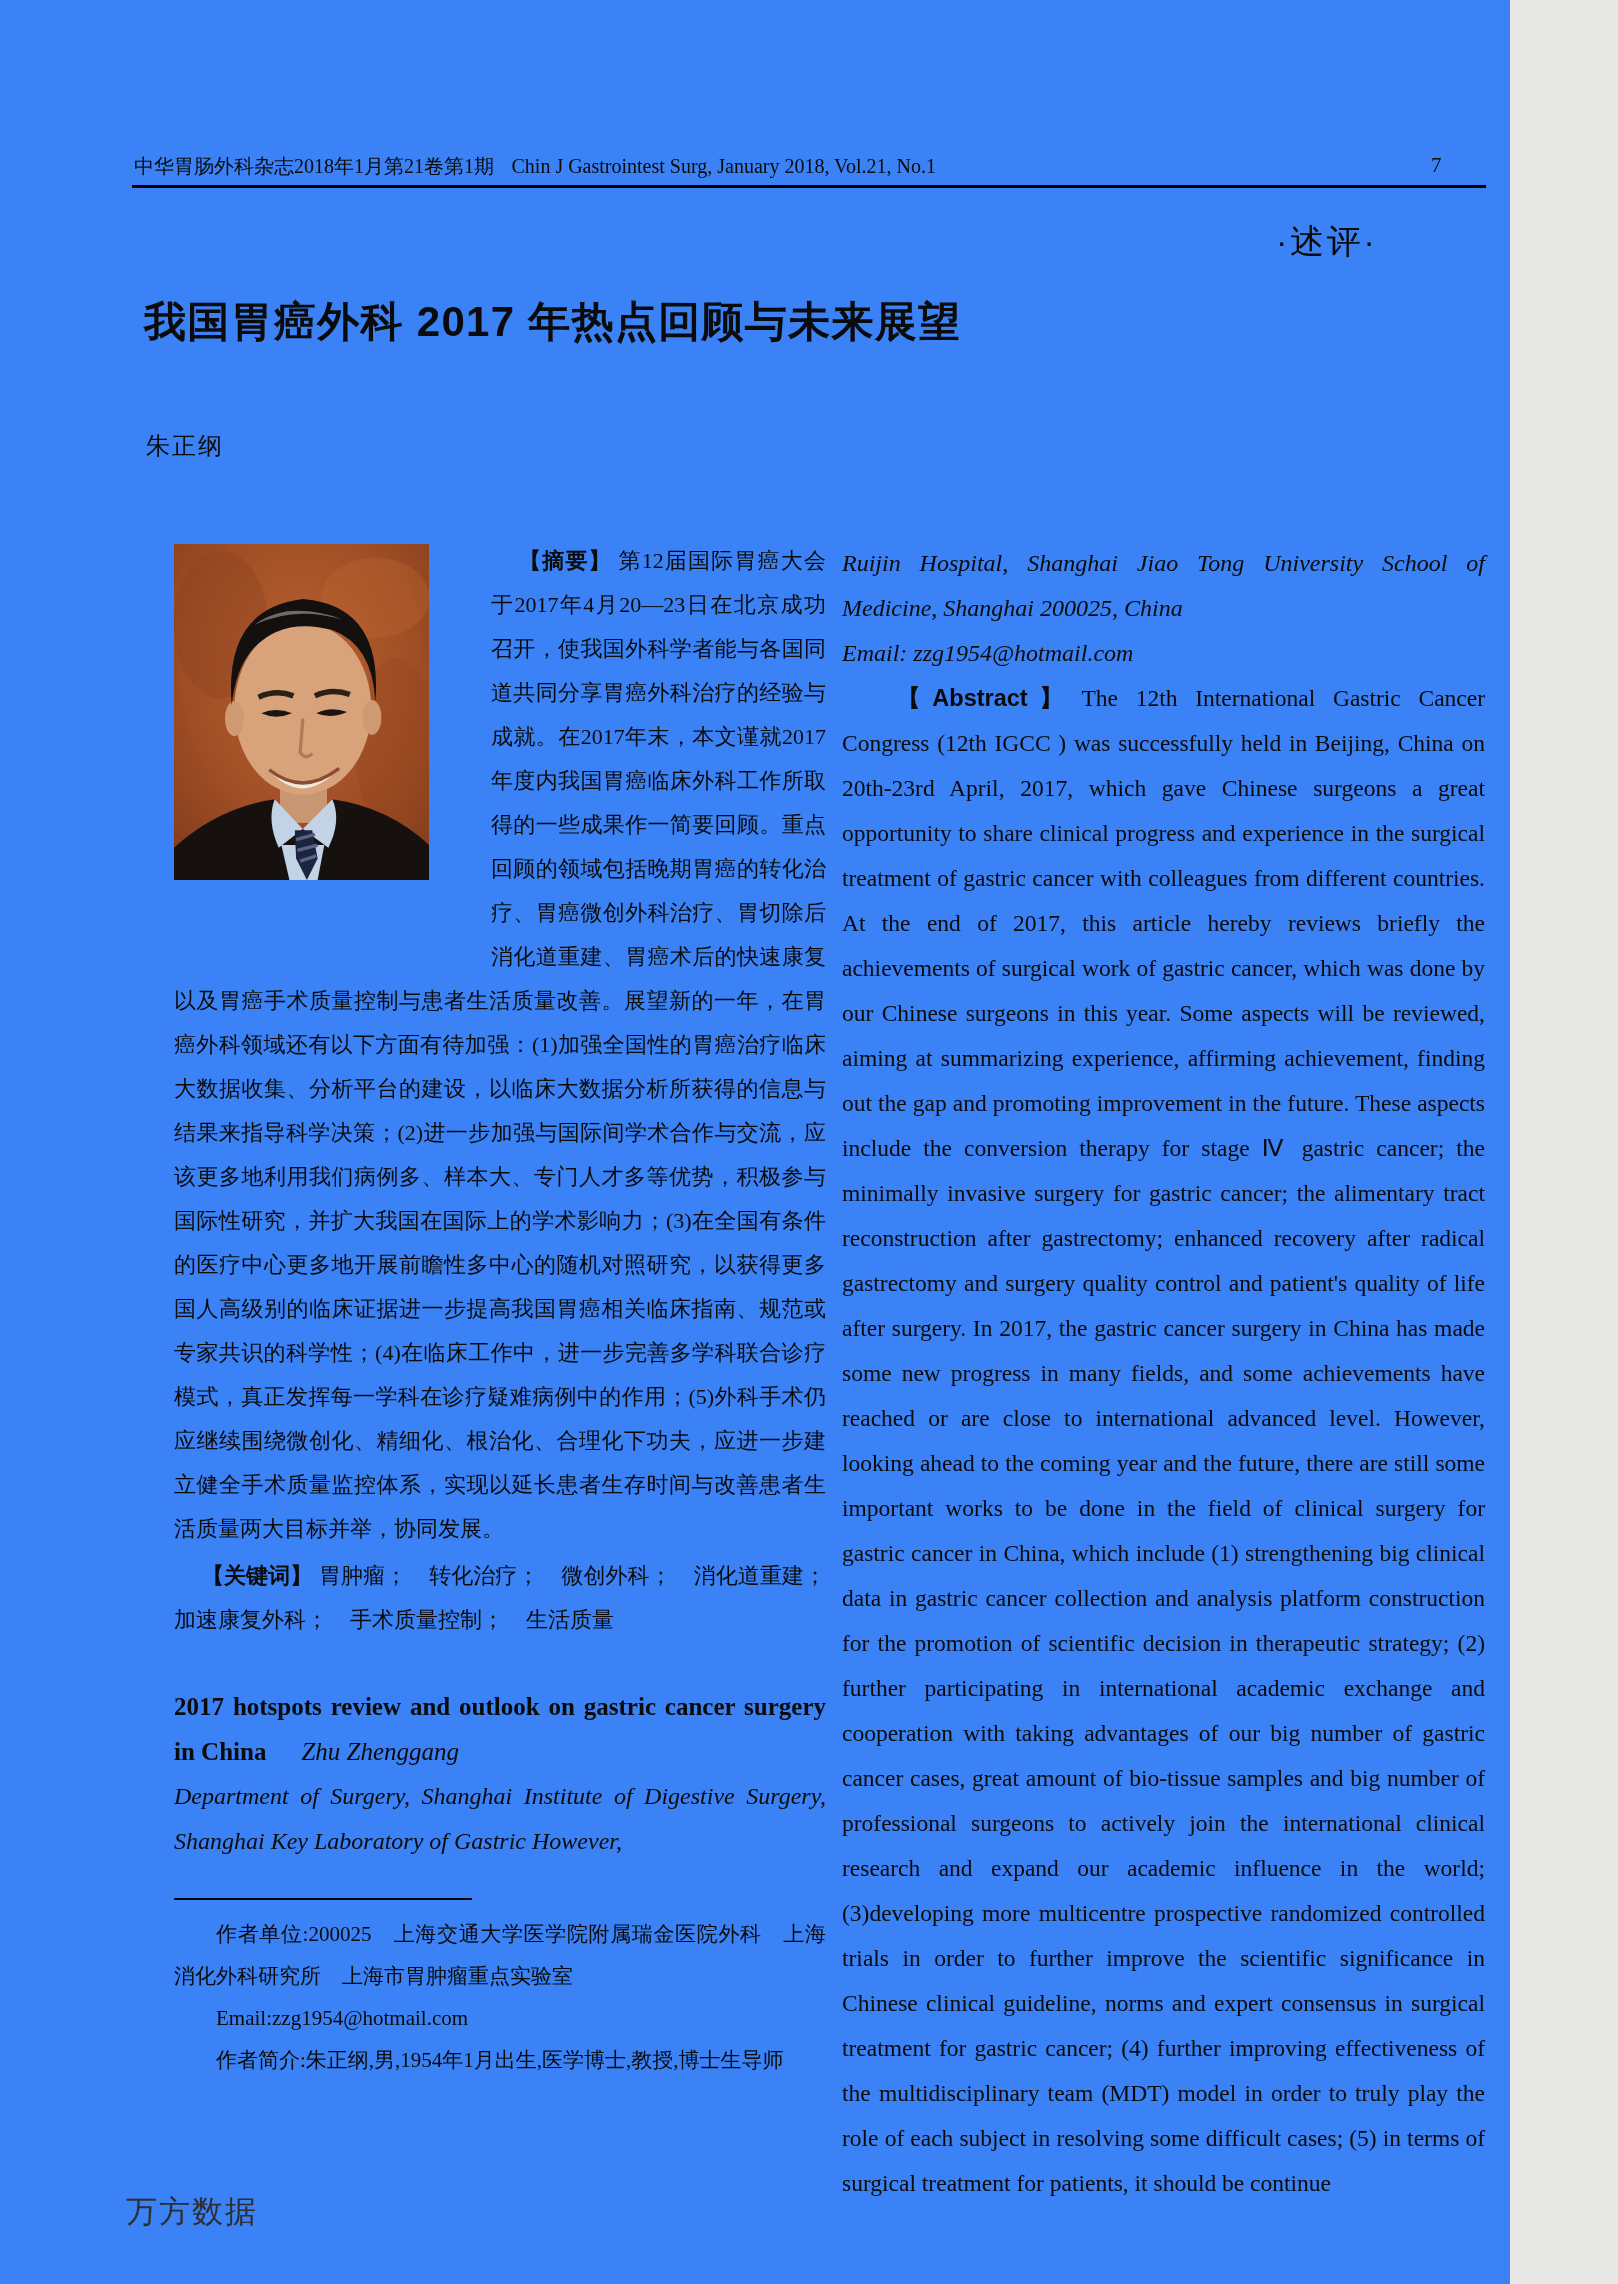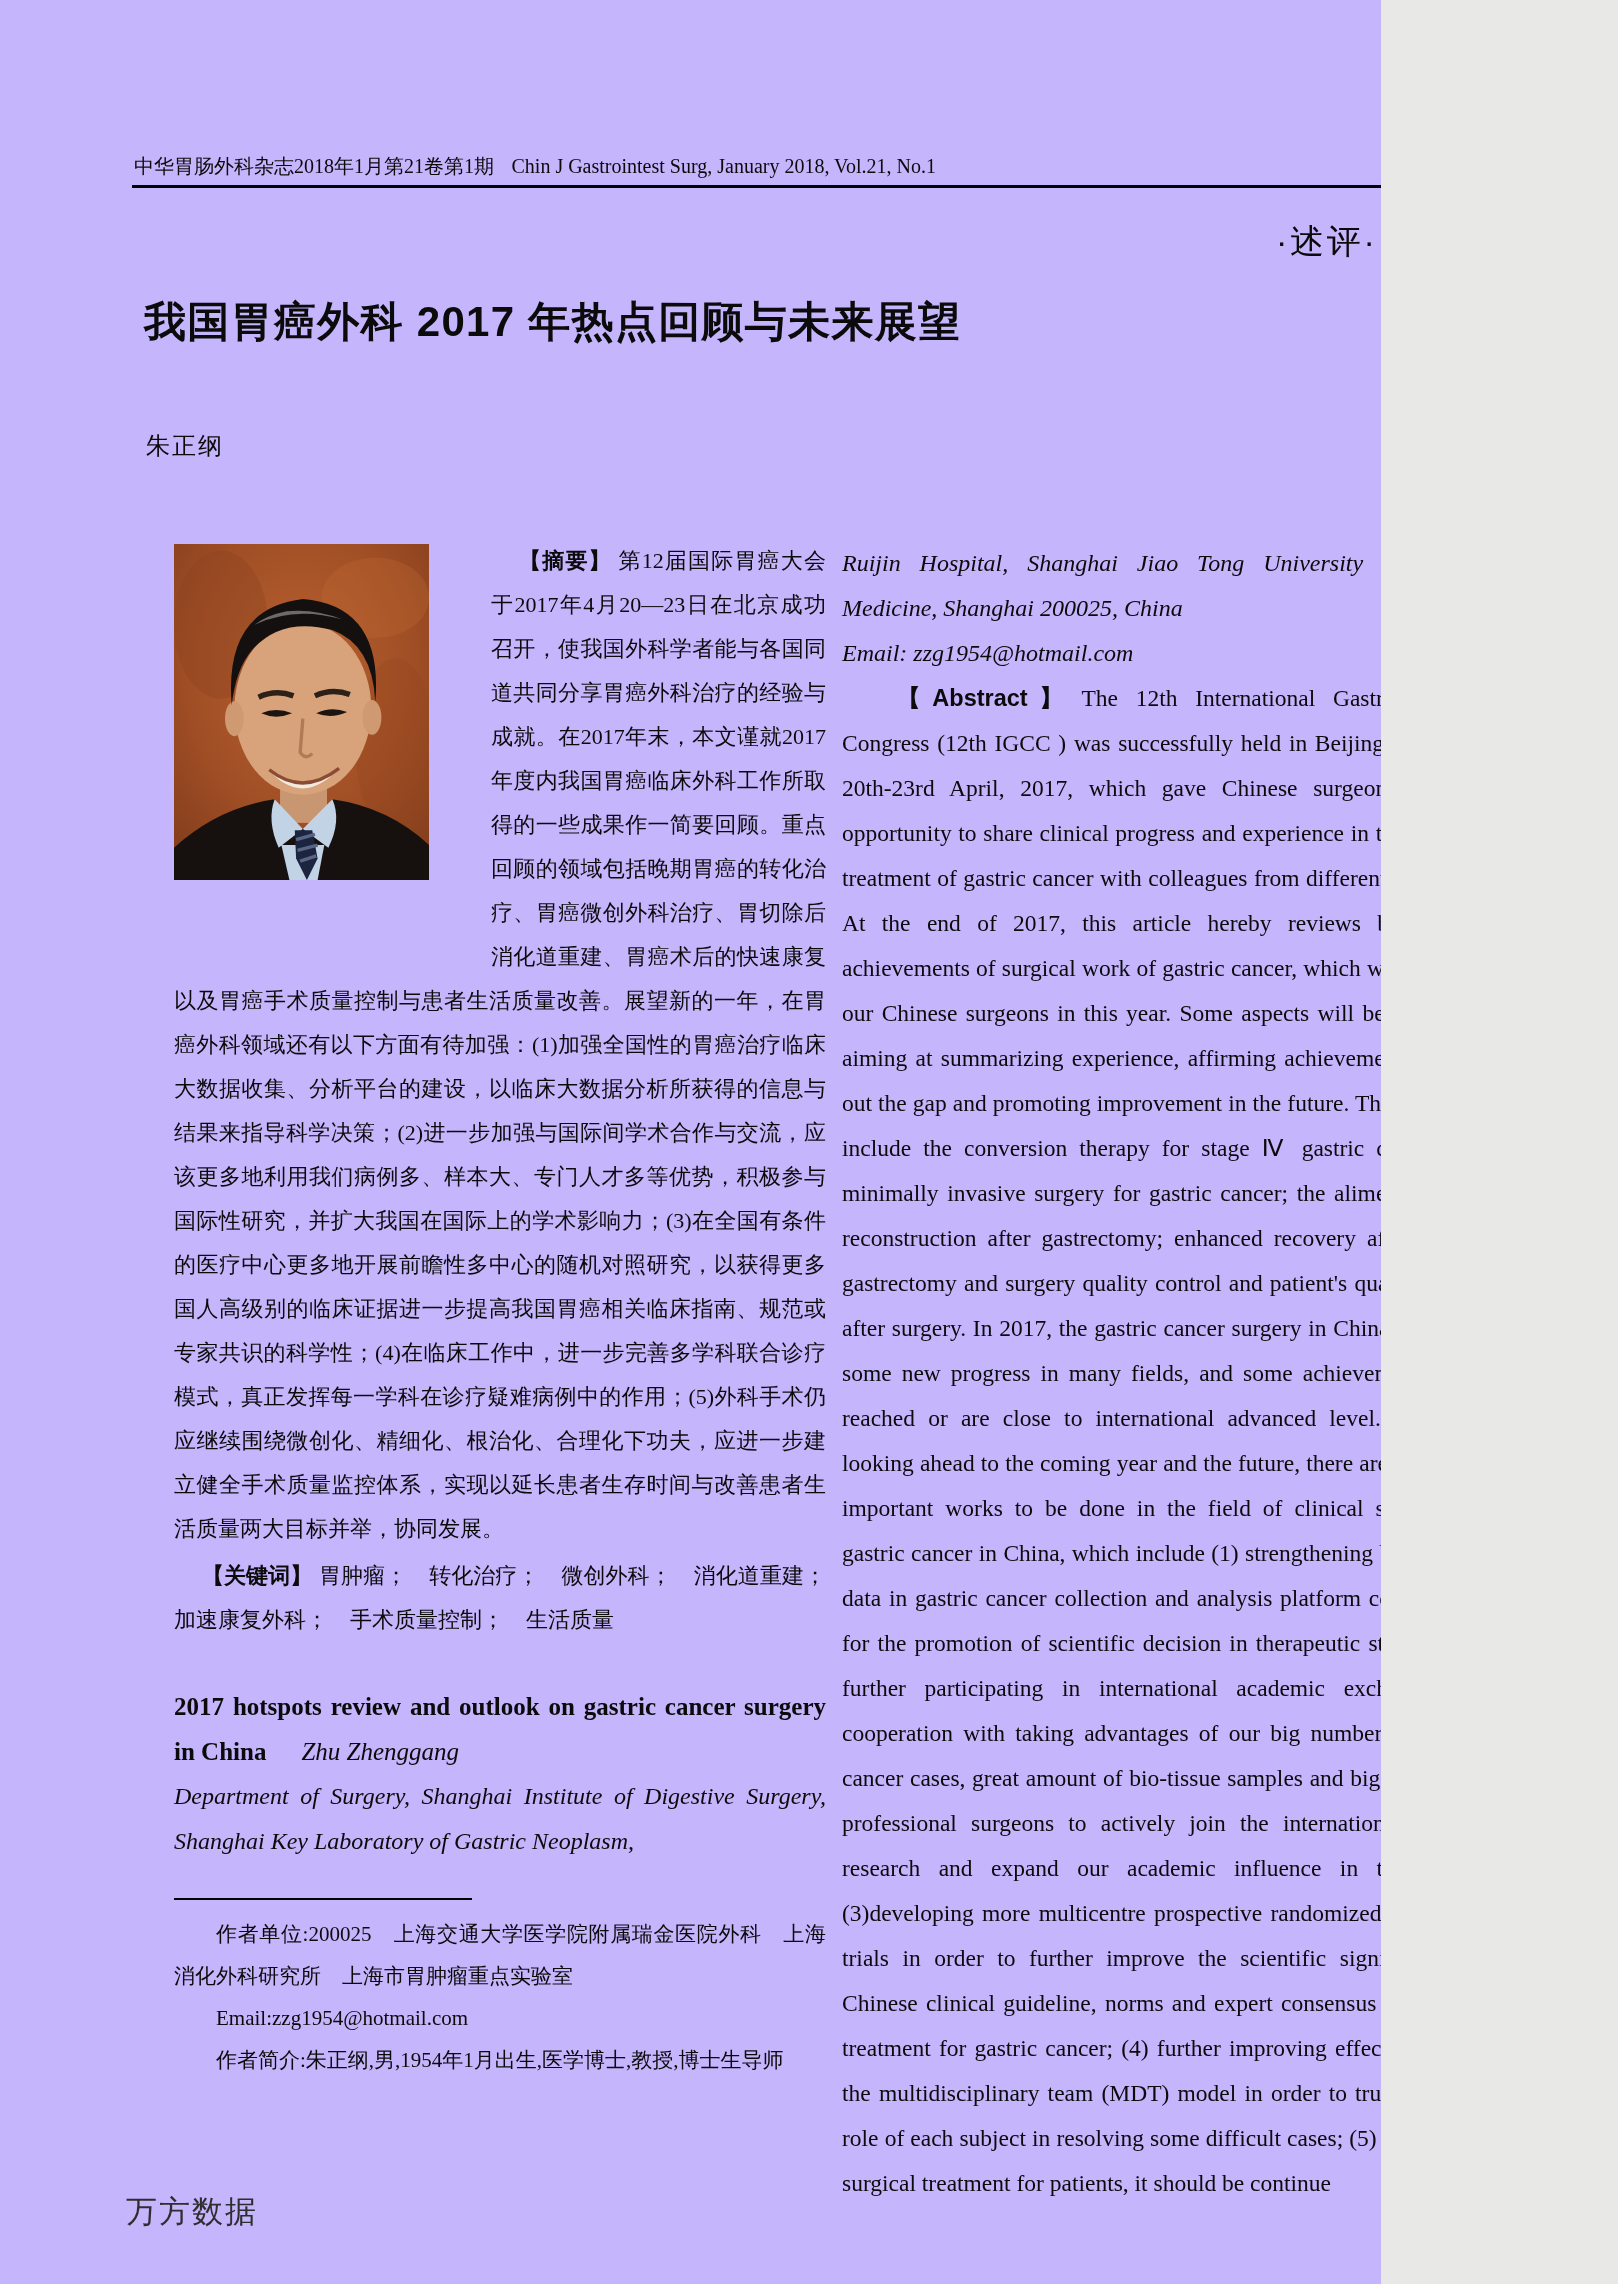--- a/index.html
+++ b/index.html
@@ -1,16 +1,16 @@
 <!DOCTYPE html>
 <html style="font-size:10.7px"><head>
 <meta charset="utf-8">
 <style>
   html,body{margin:0;padding:0;background:#e8e8e6;}
-  .page{position:relative;width:1381px;height:2284px;background:#c4b5fd;overflow:hidden;
+  .page{position:relative;width:1510px;height:2284px;background:#3b82f6;overflow:hidden;
         font-family:"Liberation Serif", serif;color:#0b0b0b;}
   
   .header{position:absolute;top:153px;left:134px;width:1350px;font-size:20px;white-space:nowrap;}
   .header .jen{margin-left:17.5px;}
   .header .pnum{position:absolute;left:1297px;top:0;font-size:21px;}
   .rule{position:absolute;top:185px;left:132px;width:1354px;height:0;
         border-top:3.4px solid #000;}
   
   .slabel{position:absolute;top:219px;left:1276px;font-family:"Liberation Sans",sans-serif;
           font-weight:normal;font-size:34px;letter-spacing:2.7px;}
@@ -105,21 +105,21 @@
     </p>
 
     <p class="kw">
       <b class="lb">【关键词】</b><span>胃肿瘤；　转化治疗；　微创外科；　消化道重建；　加速康复外科；　手术质量控制；　生活质量</span>
     </p>
 
     <p class="etitle">
       <span>2017 hotspots review and outlook on gastric cancer surgery in China</span><i class="ename">Zhu Zhenggang</i>
     </p>
 
-    <p class="aff">Department of Surgery, Shanghai Institute of Digestive Surgery, Shanghai Key Laboratory of Gastric Neoplasm,</p>
+    <p class="aff">Department of Surgery, Shanghai Institute of Digestive Surgery, Shanghai Key Laboratory of Gastric However,</p>
 
     <div class="fnrule"></div>
     <p class="fn">作者单位:200025　上海交通大学医学院附属瑞金医院外科　上海消化外科研究所　上海市胃肿瘤重点实验室</p>
     <p class="fn">Email:zzg1954@hotmail.com</p>
     <p class="fn">作者简介:朱正纲,男,1954年1月出生,医学博士,教授,博士生导师</p>
   </div>
 
   <div class="col rightc">
     <p class="aff">Ruijin Hospital, Shanghai Jiao Tong University School of Medicine, Shanghai 200025, China</p>
     <p class="aff">Email: zzg1954@hotmail.com</p>

